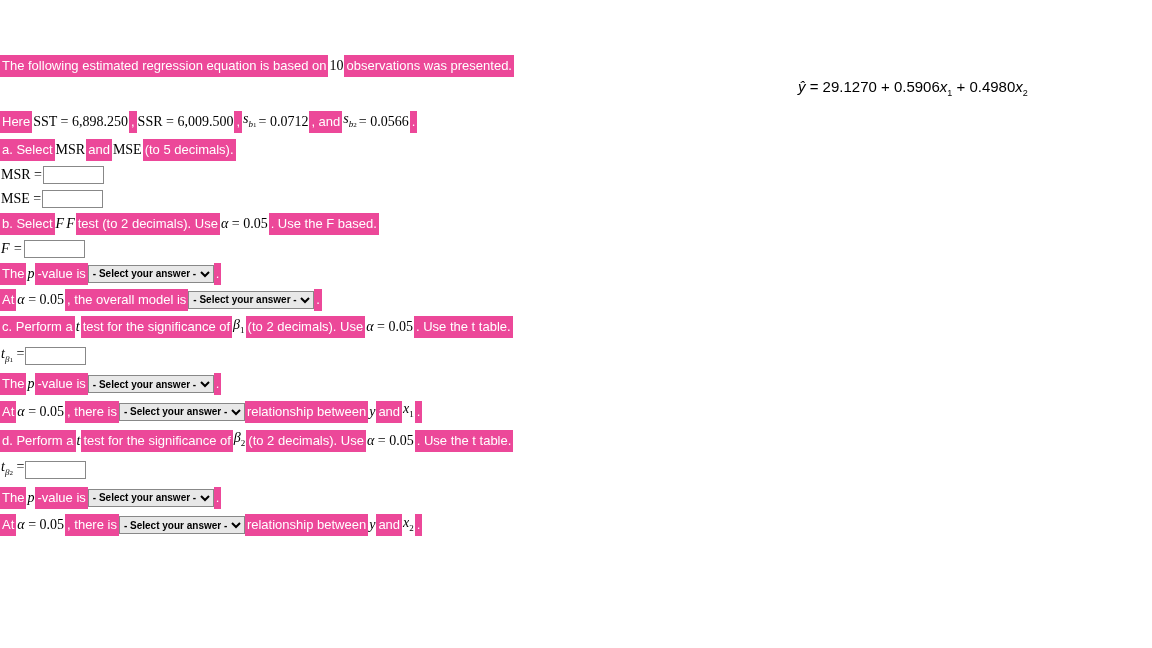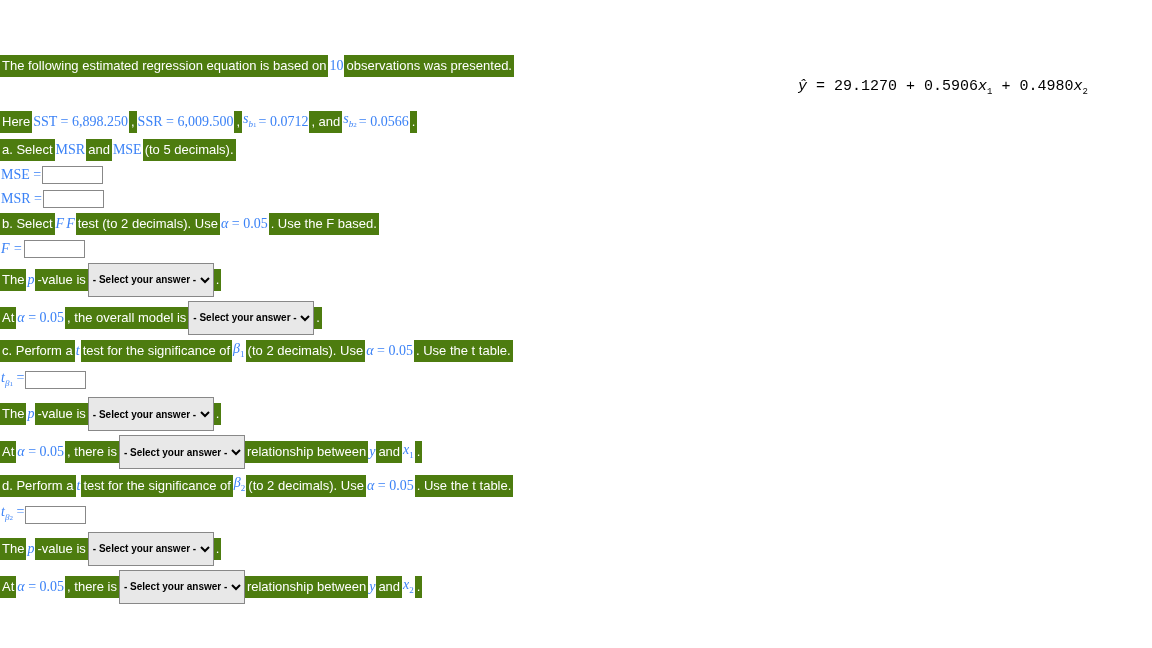--- a/index.html
+++ b/index.html
@@ -17,51 +17,51 @@
     padding: 55px 0 0 0;
   }
   .line {
     margin: 0 0 4px 0;
     line-height: 20px;
     display: flex;
     align-items: center;
     flex-wrap: wrap;
   }
   .hl {
-    background: #4d7c0f;
+    background: #ec4899;
     color: #fff;
     padding: 1px 2px;
   }
   .plain {
-    color: #3b82f6;
+    color: #000000;
     padding: 0 1px;
     font-family: 'Times New Roman', serif;
     font-size: 14px;
   }
   .equation-box {
     position: absolute;
     top: 78px;
     left: 798px;
-    font-family: Liberation Mono, monospace;
+    font-family: Liberation Sans, sans-serif;
     font-size: 15px;
   }
   input[type="text"] {
     width: 55px;
     height: 16px;
     border: 1px solid #888;
     font-size: 12px;
     vertical-align: middle;
     padding: 0 2px;
   }
   select {
     font-size: 10px;
     font-weight: bold;
     border: 1px solid #888;
     background: #e8e8e8;
-    height: 34px;
+    height: 18px;
     vertical-align: middle;
   }
   .sub {
     font-size: 9px;
     vertical-align: sub;
   }
   .italic {
     font-style: italic;
   }
 </style>
@@ -98,26 +98,26 @@
 
   <div class="line">
     <span class="hl">a. Select </span>
     <span class="plain">MSR</span>
     <span class="hl"> and </span>
     <span class="plain">MSE</span>
     <span class="hl"> (to 5 decimals).</span>
   </div>
 
   <div class="line">
+    <span class="plain">MSR =</span>
+    <input type="text" style="">
+  </div>
+
+  <div class="line">
     <span class="plain">MSE =</span>
-    <input type="text" style="">
-  </div>
-
-  <div class="line">
-    <span class="plain">MSR =</span>
     <input type="text" style="">
   </div>
 
   <div class="line">
     <span class="hl">b. Select </span>
     <span class="plain italic">F</span>
     <span class="plain italic">F</span>
     <span class="hl"> test (to 2 decimals). Use </span>
     <span class="plain"><span class="italic">α</span> = 0.05</span>
     <span class="hl">. Use the F based.</span>

